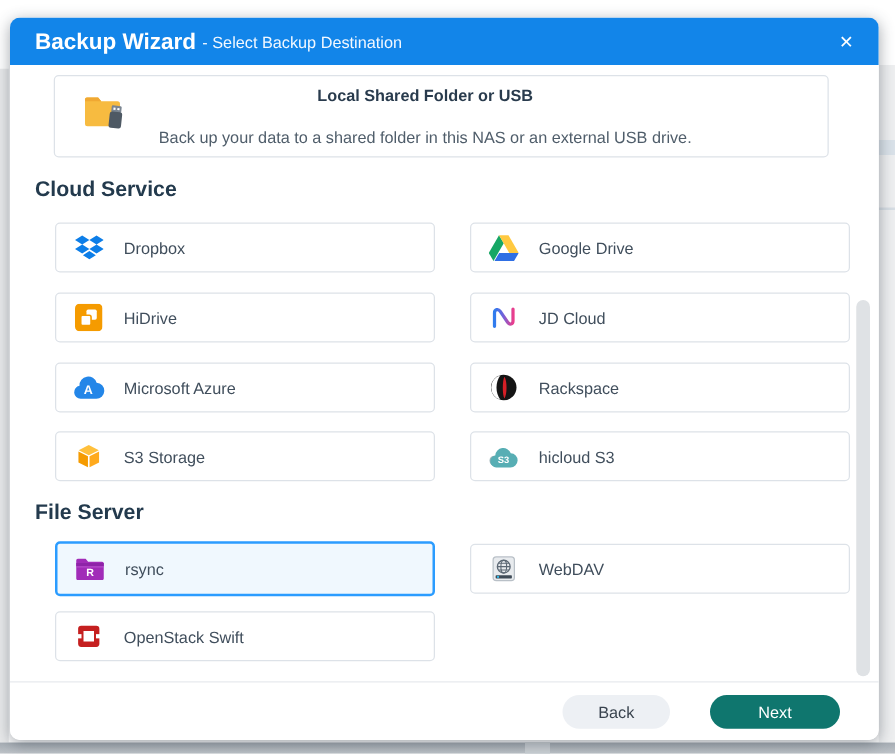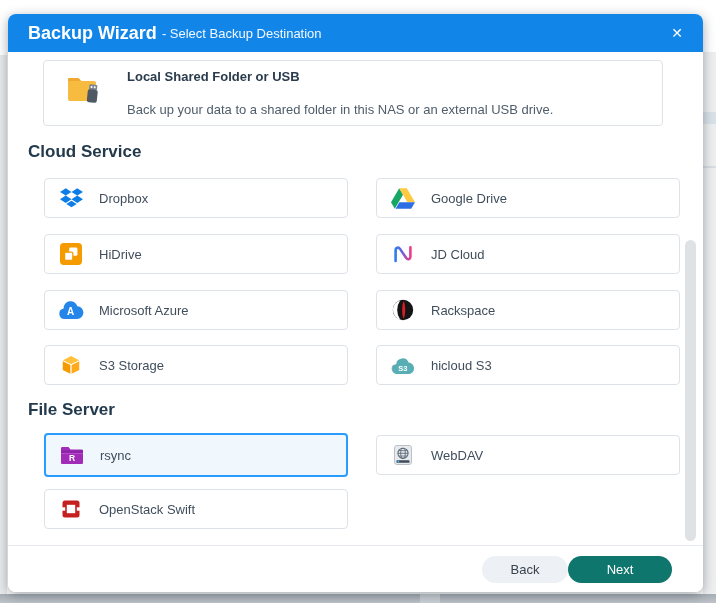--- a/index.html
+++ b/index.html
@@ -22,21 +22,21 @@
   .titlebar .t-bold { color:#fff; font-size:18px; font-weight:bold; }
   .titlebar .t-rest { color:#f2f8ff; font-size:13px; margin-left:5px; }
   .close-x { margin-left:auto; color:#fff; font-size:14px; font-weight:bold; cursor:pointer; line-height:1; }
 
   .dbody { position:relative; height:493px; background:#fff; }
 
   .topcard { position:absolute; left:35px; top:8px; width:620px; height:66px;
              border:1px solid #dde2e8; border-radius:4px; background:#fff;
              display:flex; align-items:center; cursor:pointer; }
   .topcard .tc-icon { width:40px; margin:0 22px 0 21px; flex:0 0 auto; }
-  .tc-title { font-size:13px; font-weight:bold; color:#293b4d; margin-bottom:18px; }
+  .tc-title { font-size:13px; font-weight:bold; color:#293b4d; margin-bottom:18px;text-align:center; }
   .tc-desc  { font-size:13px; color:#4f5d6a; }
 
   .sec-heading { position:absolute; left:20px; font-size:17px; font-weight:bold; color:#233a4d; }
   .h-cloud { top:90px; }
   .h-fs    { top:348px; }
 
   .card { position:absolute; width:304px; height:40px; background:#fff;
           border:1px solid #dde2e8; border-radius:4px;
           display:flex; align-items:center; padding-left:13px; gap:15px; cursor:pointer; }
   .card .c-icon { width:26px; height:26px; display:flex; align-items:center; justify-content:center; flex:0 0 auto; }
@@ -45,21 +45,21 @@
 
   .col-l { left:36px; } .col-r { left:368px; }
   .r1 { top:126px; } .r2 { top:182px; } .r3 { top:238px; } .r4 { top:293px; }
   .r5 { top:383px; } .r5s { top:381px; } .r6 { top:437px; }
 
   .scroll-thumb { position:absolute; right:7px; top:188px; width:11px; height:301px;
                   background:#dfe2e5; border-radius:6px; cursor:grab; }
 
   .footer { position:absolute; left:0; right:0; bottom:0; height:47px; background:#fff;
             border-top:1px solid #e7eaee; display:flex; align-items:center;
-            justify-content:flex-end; gap:0; padding-right:31px; }
+            justify-content:flex-end; gap:32px; padding-right:31px; }
   .btn { height:27px; border:none; border-radius:14px; font-size:13px;
          font-family:inherit; display:flex; align-items:center; justify-content:center; cursor:pointer; }
   .btn-back { width:86px; background:#edf0f4; color:#39434e; }
   .btn-next { width:104px; background:#0f766e; color:#fff; }
 </style>
 </head>
 <body>
 
 <div class="bg-left"></div>
 <div class="bg-right"></div>

